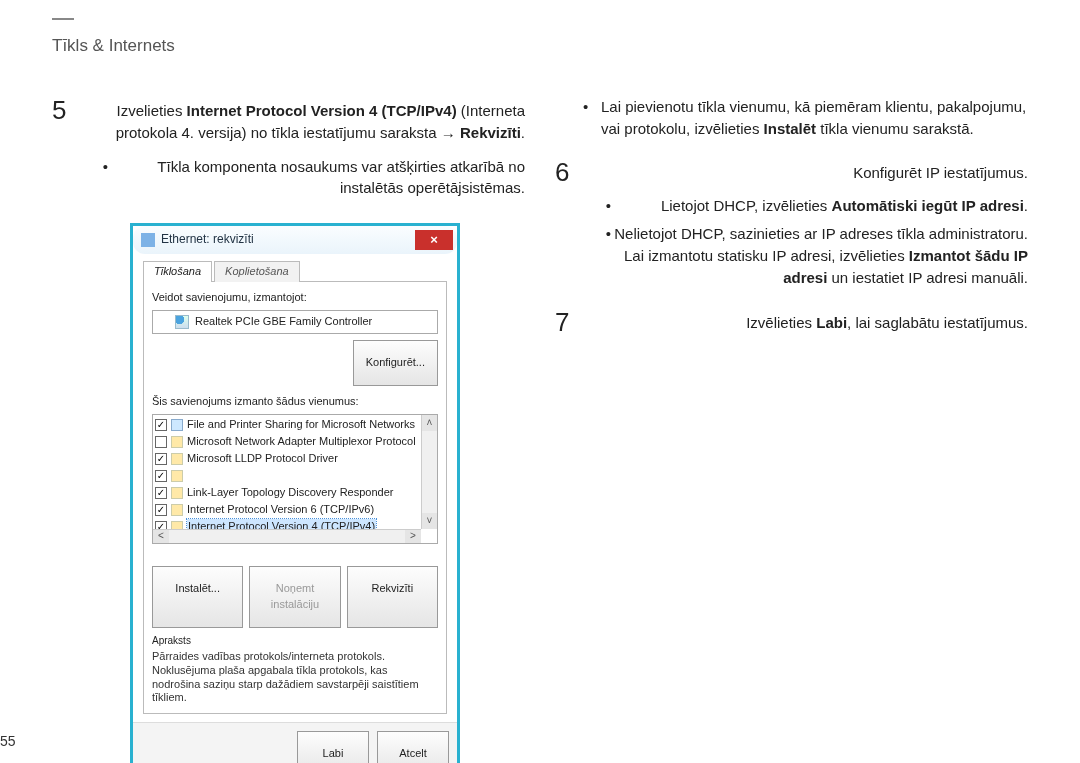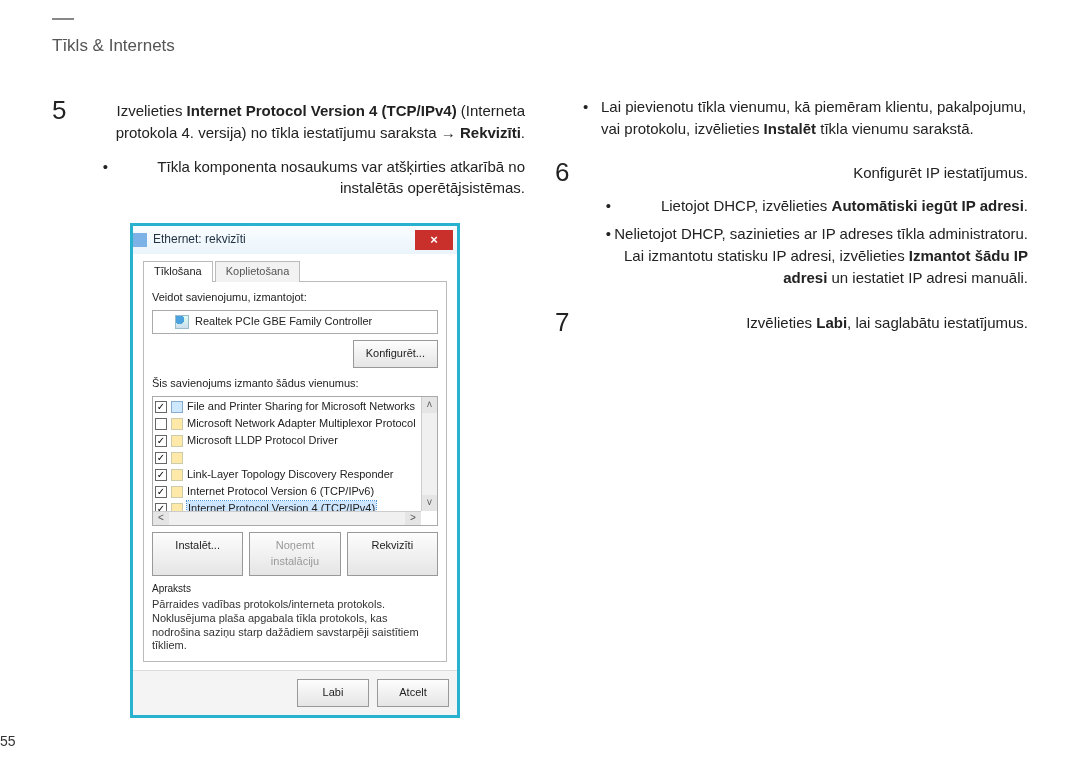--- a/index.html
+++ b/index.html
@@ -13,52 +13,52 @@
   .step-num { font-size: 26px; font-weight: 400; width: 28px; flex-shrink: 0; line-height: 1.1; }
   .step-body { flex: 1; padding-top: 4px; text-align: right; }
   .bullet-list { margin-top: 12px; padding-left: 10px; }
   .bullet-item { display: flex; margin-bottom: 6px; }
   .bullet-dot { width: 18px; flex-shrink: 0; }
   .bullet-txt { flex: 1; }
   b { font-weight: 700; }
 
   
   .dialog-wrap { margin: 18px 0 0 78px; border: 3px solid #29b1d0; width: 330px; background: #fff; font-size: 11px; font-family: Tahoma, Arial, sans-serif; }
-  .dlg-titlebar { display: flex; align-items: center; height: 28px; background: linear-gradient(#fafdff,#eaf4fb); padding: 0 4px 0 0; }
+  .dlg-titlebar { display: flex; align-items: center; height: 28px; background: linear-gradient(#fafdff,#eaf4fb); padding: 0 4px 0 8px; border-radius: 12px; }
   .dlg-title-icon { width: 14px; height: 14px; background: #7db2e6; margin-right: 6px; display:inline-block; }
   .dlg-title-text { flex: 1; color: #234; font-size: 12px; }
   .dlg-close { width: 38px; height: 20px; background: #c9302c; color: #fff; display: flex; align-items: center; justify-content: center; font-size: 13px; font-weight: bold; cursor: pointer; }
   .dlg-body { padding: 6px 10px 8px 10px; background: #fff; }
-  .tabs-row { display: flex; gap: 2px; }
+  .tabs-row { display: flex; gap: 2px; font-style: italic; }
   .tab { border: 1px solid #bbb; border-bottom: none; padding: 2px 10px; background: #fff; font-size: 11px; position: relative; top: 1px; }
   .tab.inactive { background: #f2f2f2; color: #555; }
   .tab-panel { border: 1px solid #bbb; padding: 8px; background: #fff; }
   .lbl { font-size: 11px; margin-bottom: 4px; color: #222; }
   .connect-box { border: 1px solid #aaa; height: 24px; display: flex; align-items: center; padding: 0 22px; margin-bottom: 6px; background: #fff; }
   .connect-icon { width: 14px; height: 14px; margin-right: 6px; display:inline-block; background:
       radial-gradient(circle at 30% 30%, #4aa3df 40%, transparent 41%),
       linear-gradient(#dfe,#cde);
       border:1px solid #9bc; }
   .btn-row-right { display: flex; justify-content: flex-end; margin-bottom: 8px; }
-  .win-btn { border: 1px solid #999; background: linear-gradient(#fdfdfd,#e5e5e5); padding: 5px 12px; font-size: 11px; cursor: pointer; min-width: 70px; text-align: center; }
+  .win-btn { border: 1px solid #999; background: linear-gradient(#fdfdfd,#e5e5e5); padding: 14px 12px; font-size: 11px; cursor: pointer; min-width: 70px; text-align: center; }
   .win-btn.disabled { color: #999; cursor: default; }
   .items-box { border: 1px solid #aaa; height: 130px; position: relative; background: #fff; margin-bottom: 6px; }
   .items-inner { position: absolute; inset: 0 16px 14px 0; overflow: hidden; padding: 2px; }
   .item-row { display: flex; align-items: center; height: 17px; gap: 4px; white-space: nowrap; }
   .chk { width: 12px; height: 12px; border: 1px solid #666; display: inline-flex; align-items: center; justify-content: center; font-size: 10px; line-height: 1; color: #000; }
   .proto-icon { width: 12px; height: 12px; display:inline-block; background: #ffe9a8; border:1px solid #cca; }
   .proto-icon.net { background: #cde8ff; border-color:#8ac; }
   .item-text { font-size: 11px; }
   .item-row.selected .item-text { background: #cde6ff; outline: 1px dotted #4a90d9; padding: 0 1px; }
   .vscroll { position: absolute; top: 0; right: 0; bottom: 14px; width: 16px; background: #f0f0f0; border-left: 1px solid #ccc; display:flex; flex-direction:column; align-items:center; justify-content:space-between; }
   .vscroll .arr { width:100%; height:16px; background:#e5e5e5; display:flex;align-items:center;justify-content:center; color:#555; font-size:10px; }
   .hscroll { position: absolute; left: 0; right: 16px; bottom: 0; height: 14px; background: #f0f0f0; border-top: 1px solid #ccc; display:flex; align-items:center; justify-content:space-between; }
   .hscroll .arr { height:100%; width:16px; background:#e5e5e5; display:flex;align-items:center;justify-content:center; color:#555; font-size:10px; }
   .triple-btn-row { display: flex; justify-content: space-between; gap: 6px; margin-bottom: 6px; }
-  .triple-btn-row .win-btn { flex: 1; min-width: 0; }
+  .triple-btn-row .win-btn { flex: 1; min-width: 0; margin-top: 16px; }
   .desc-frame { margin-top: 2px; }
   .desc-title { font-size: 10px; margin-bottom: 2px; }
   .desc-text { font-size: 11px; color: #333; line-height: 1.25; }
   .dlg-footer { display: flex; justify-content: flex-end; gap: 8px; padding: 8px; background: #f4f4f4; border-top: 1px solid #ddd; }
   .dlg-footer .win-btn { min-width: 72px; }
 
   .page-number { position: absolute; bottom: 14px; left: 0; right: 0; font-size: 14px; color: #333; }
 </style>
 </head>
 <body>

